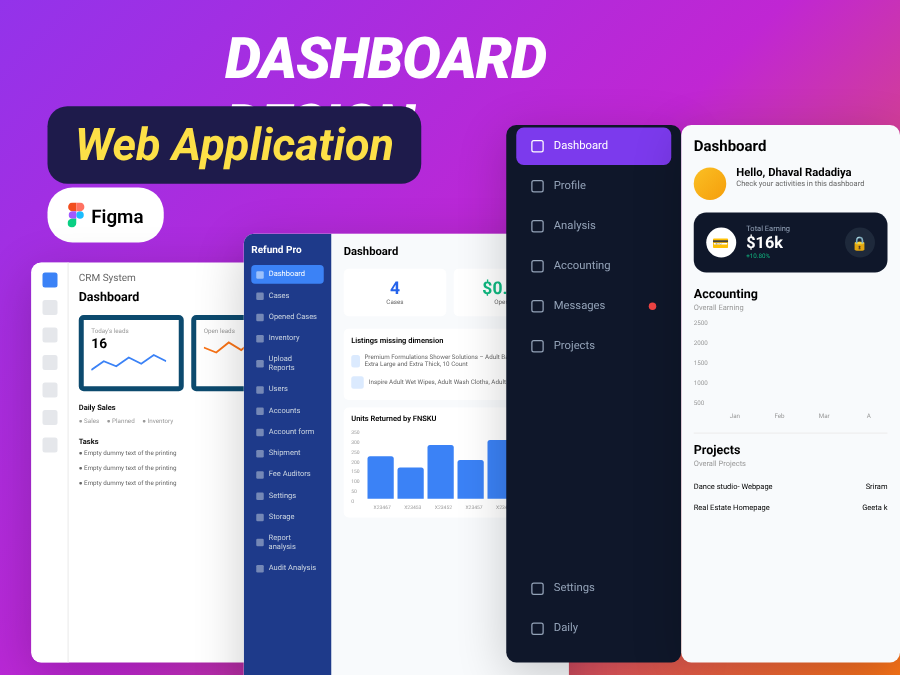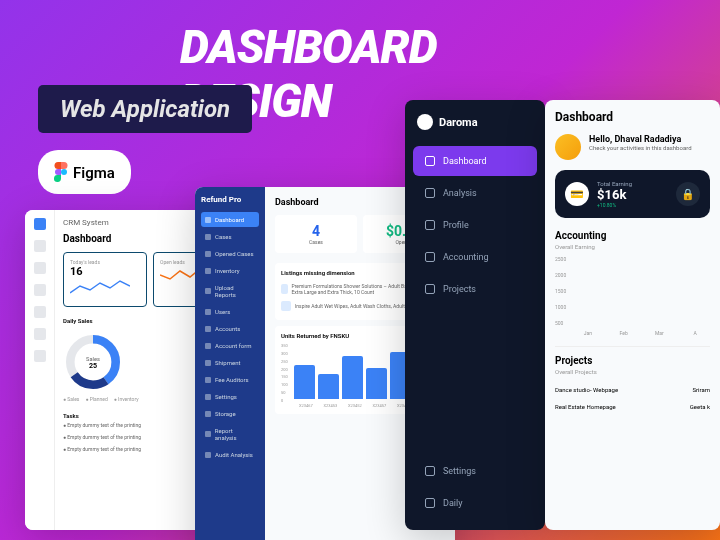--- a/index.html
+++ b/index.html
@@ -1,30 +1,30 @@
 <!DOCTYPE html>
 <html><head>
 <meta charset="utf-8">
 <style>
 *{margin:0;padding:0;box-sizing:border-box;font-family:-apple-system,BlinkMacSystemFont,'Segoe UI',Roboto,sans-serif}
 body{width:720px;height:540px;background:linear-gradient(135deg,#9333ea 0%,#c026d3 50%,#f97316 100%);overflow:hidden;position:relative}
 .hero-title{position:absolute;top:20px;left:50%;transform:translateX(-50%);font-size:46px;font-weight:900;color:#fff;letter-spacing:-1px;font-style:italic}
-.sub-badge{position:absolute;top:85px;left:38px;background:#1e1b4b;color:#e5e5e5;padding:10px 22px;border-radius:5px;font-size:24px;font-weight:700;font-style:italic}
+.sub-badge{position:absolute;top:85px;left:38px;background:#1e1b4b;color:#fde047;padding:10px 22px;border-radius:16px;font-size:36px;font-weight:700;font-style:italic}
 .figma-badge{position:absolute;top:150px;left:38px;background:#fff;padding:12px 16px;border-radius:20px;display:flex;align-items:flex-end;gap:5px;font-size:15px;font-weight:600}
 .figma-logo{width:14px;height:20px;display:flex;flex-direction:column}
 .panel{position:absolute;background:#fff;border-radius:8px;box-shadow:0 10px 40px rgba(0,0,0,0.2);overflow:hidden}
 .p-crm{left:25px;top:210px;width:220px;height:320px;font-size:7px}
 .crm-side{position:absolute;left:0;top:0;width:30px;height:100%;background:#fff;border-right:1px solid #eee;display:flex;flex-direction:column;align-items:center;padding-top:8px;gap:10px}
 .crm-side div{width:12px;height:12px;background:#e5e7eb;border-radius:2px}
 .crm-side .act{background:#3b82f6}
 .crm-main{margin-left:30px;padding:8px}
 .crm-title{font-size:8px;color:#666;margin-bottom:6px}
 .crm-h{font-size:10px;font-weight:700;margin-bottom:8px}
 .crm-cards{display:flex;gap:6px;margin-bottom:10px}
-.crm-card{flex:1;background:#fff;border:1px solid #0c4a6e;border-radius:4px;padding:6px}
+.crm-card{flex:1;background:#fff;border:4px solid #0c4a6e;border-radius:4px;padding:6px}
 .crm-cn{font-size:11px;font-weight:700}
 .spark{stroke:#3b82f6;stroke-width:1.5;fill:none}
 .spark2{stroke:#f97316}
 .donut-wrap{display:flex;align-items:center;gap:10px;margin-top:8px}
 .donut{width:60px;height:60px}
 .p-refund{left:195px;top:187px;width:260px;height:392px;font-size:7px}
 .rf-side{position:absolute;left:0;top:0;width:70px;height:100%;background:#1e3a8a;padding:8px 6px}
 .rf-brand{color:#fff;font-size:8px;font-weight:700;margin-bottom:8px}
 .rf-item{color:#cbd5e1;font-size:6px;padding:4px 4px;margin-bottom:2px;border-radius:3px;display:flex;align-items:center;gap:4px}
 .rf-item.act{background:#3b82f6;color:#fff}
@@ -112,29 +112,20 @@
           </svg>
       </div>
       <div class="crm-card">
         <div style="font-size:5px;color:#999">Open leads</div>
         <svg width="60" height="20">
             <polyline class="spark spark2" points="0,10 10,14 20,6 30,12 40,4 50,10 60,6"></polyline>
           </svg>
       </div>
     </div>
     <div style="font-size:6px;font-weight:600;margin-top:6px">Daily Sales</div>
-    <div class="donut-wrap">
-      <svg class="donut" viewBox="0 0 42 42">
-        <circle cx="21" cy="21" r="15.9" fill="none" stroke="#e5e7eb" stroke-width="6"></circle>
-        <circle cx="21" cy="21" r="15.9" fill="none" stroke="#3b82f6" stroke-width="6" stroke-dasharray="40 60" transform="rotate(-90 21 21)"></circle>
-        <circle cx="21" cy="21" r="15.9" fill="none" stroke="#1e3a8a" stroke-width="6" stroke-dasharray="25 75" stroke-dashoffset="-40" transform="rotate(-90 21 21)"></circle>
-        <text x="21" y="20" text-anchor="middle" font-size="4" fill="#666">Sales</text>
-        <text x="21" y="25" text-anchor="middle" font-size="5" font-weight="700">25</text>
-      </svg>
-    </div>
     <div style="font-size:5px;color:#999;display:flex;gap:6px;margin-top:4px">
       <span>● <span>Sales</span></span>
       <span>● <span>Planned</span></span>
       <span>● <span>Inventory</span></span>
     </div>
     <div style="font-size:6px;font-weight:600;margin-top:10px">Tasks</div>
     <div style="font-size:5px;color:#666">
       <div style="padding:3px 0">● <span>Empty dummy text of the printing</span></div>
       <div style="padding:3px 0">● <span>Empty dummy text of the printing</span></div>
       <div style="padding:3px 0">● <span>Empty dummy text of the printing</span></div>
@@ -253,39 +244,40 @@
         <span style="flex:1;text-align:center">X23452</span>
         <span style="flex:1;text-align:center">X23457</span>
         <span style="flex:1;text-align:center">X23467</span>
         <span style="flex:1;text-align:center">X23458</span>
       </div>
     </div>
   </div>
 </div>
 
 <div class="panel p-daroma">
-  <div class="dr-brand">
-      <span class="dr-logo"></span>
-      <span>Daroma</span>
-    </div>
   <div class="dr-item act">
       <span class="dr-ico"></span>
       <span>Dashboard</span>
     </div>
   <div class="dr-item">
       <span class="dr-ico"></span>
+      <span>Profile</span>
+    </div>
+  <div class="dr-item">
+      <span class="dr-ico"></span>
       <span>Analysis</span>
     </div>
   <div class="dr-item">
       <span class="dr-ico"></span>
-      <span>Profile</span>
-    </div>
-  <div class="dr-item">
-      <span class="dr-ico"></span>
       <span>Accounting</span>
+    </div>
+  <div class="dr-item">
+      <span class="dr-ico"></span>
+      <span>Messages</span>
+      <span class="dr-dot"></span>
     </div>
   <div class="dr-item">
       <span class="dr-ico"></span>
       <span>Projects</span>
     </div>
   <div class="dr-foot">
     <div class="dr-item">
         <span class="dr-ico"></span>
         <span>Settings</span>
       </div>

